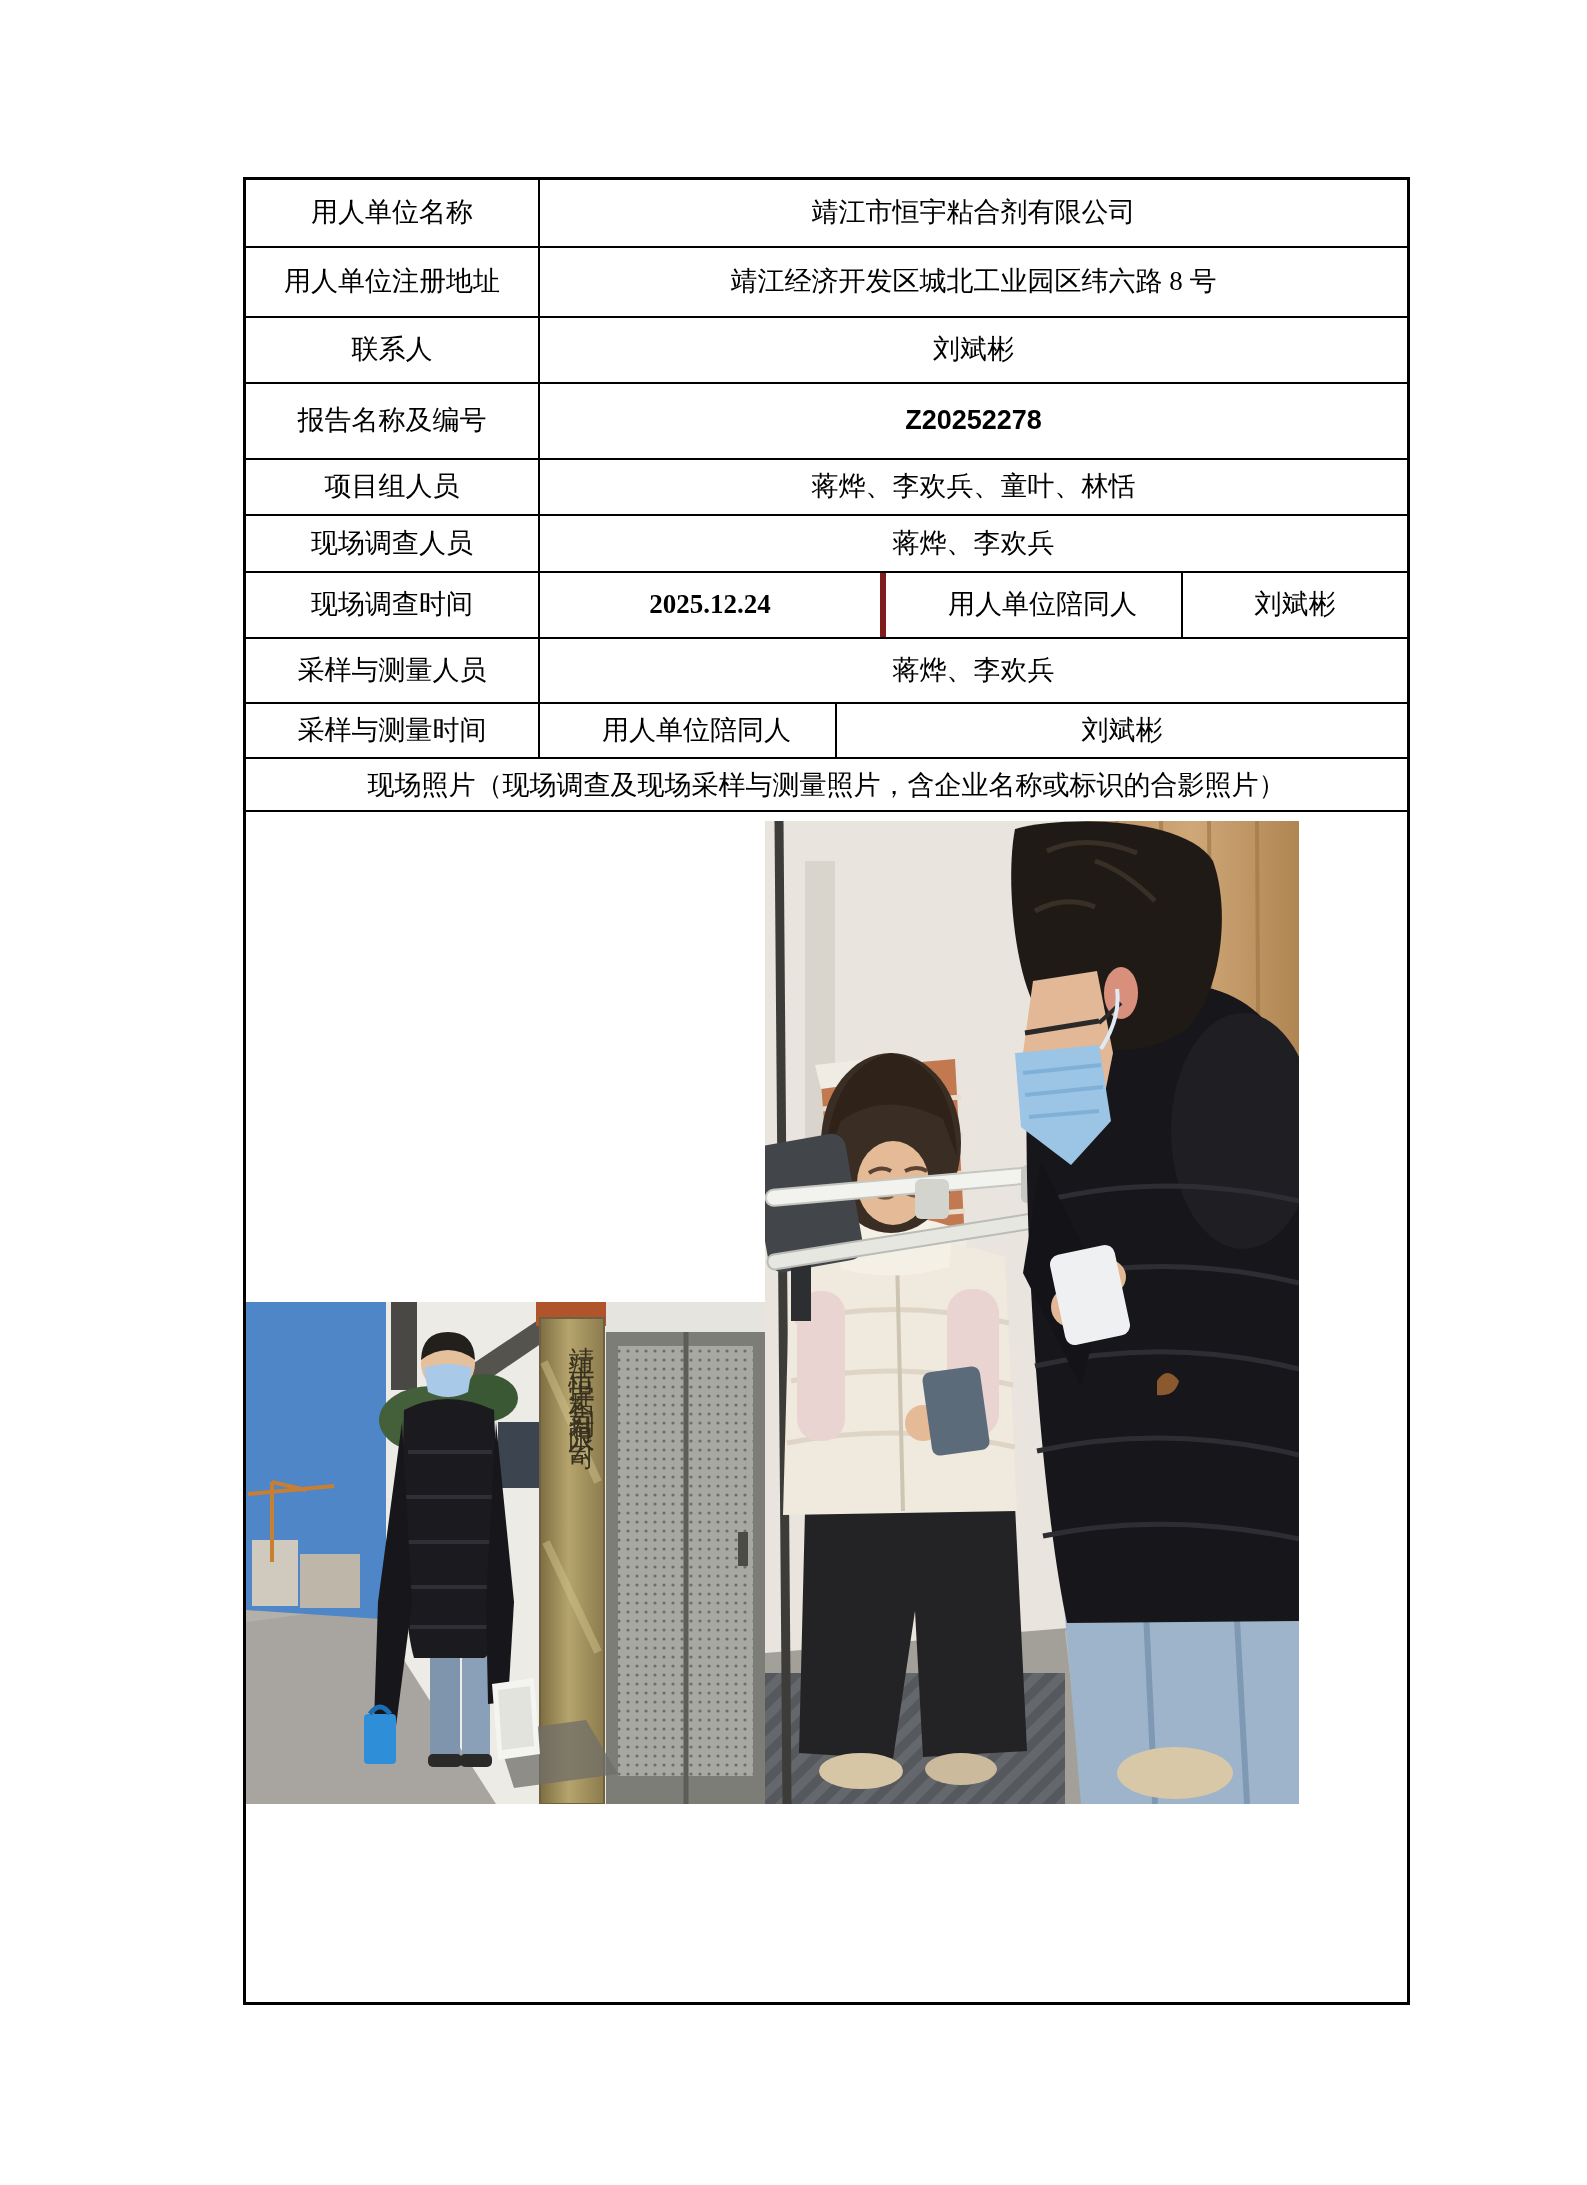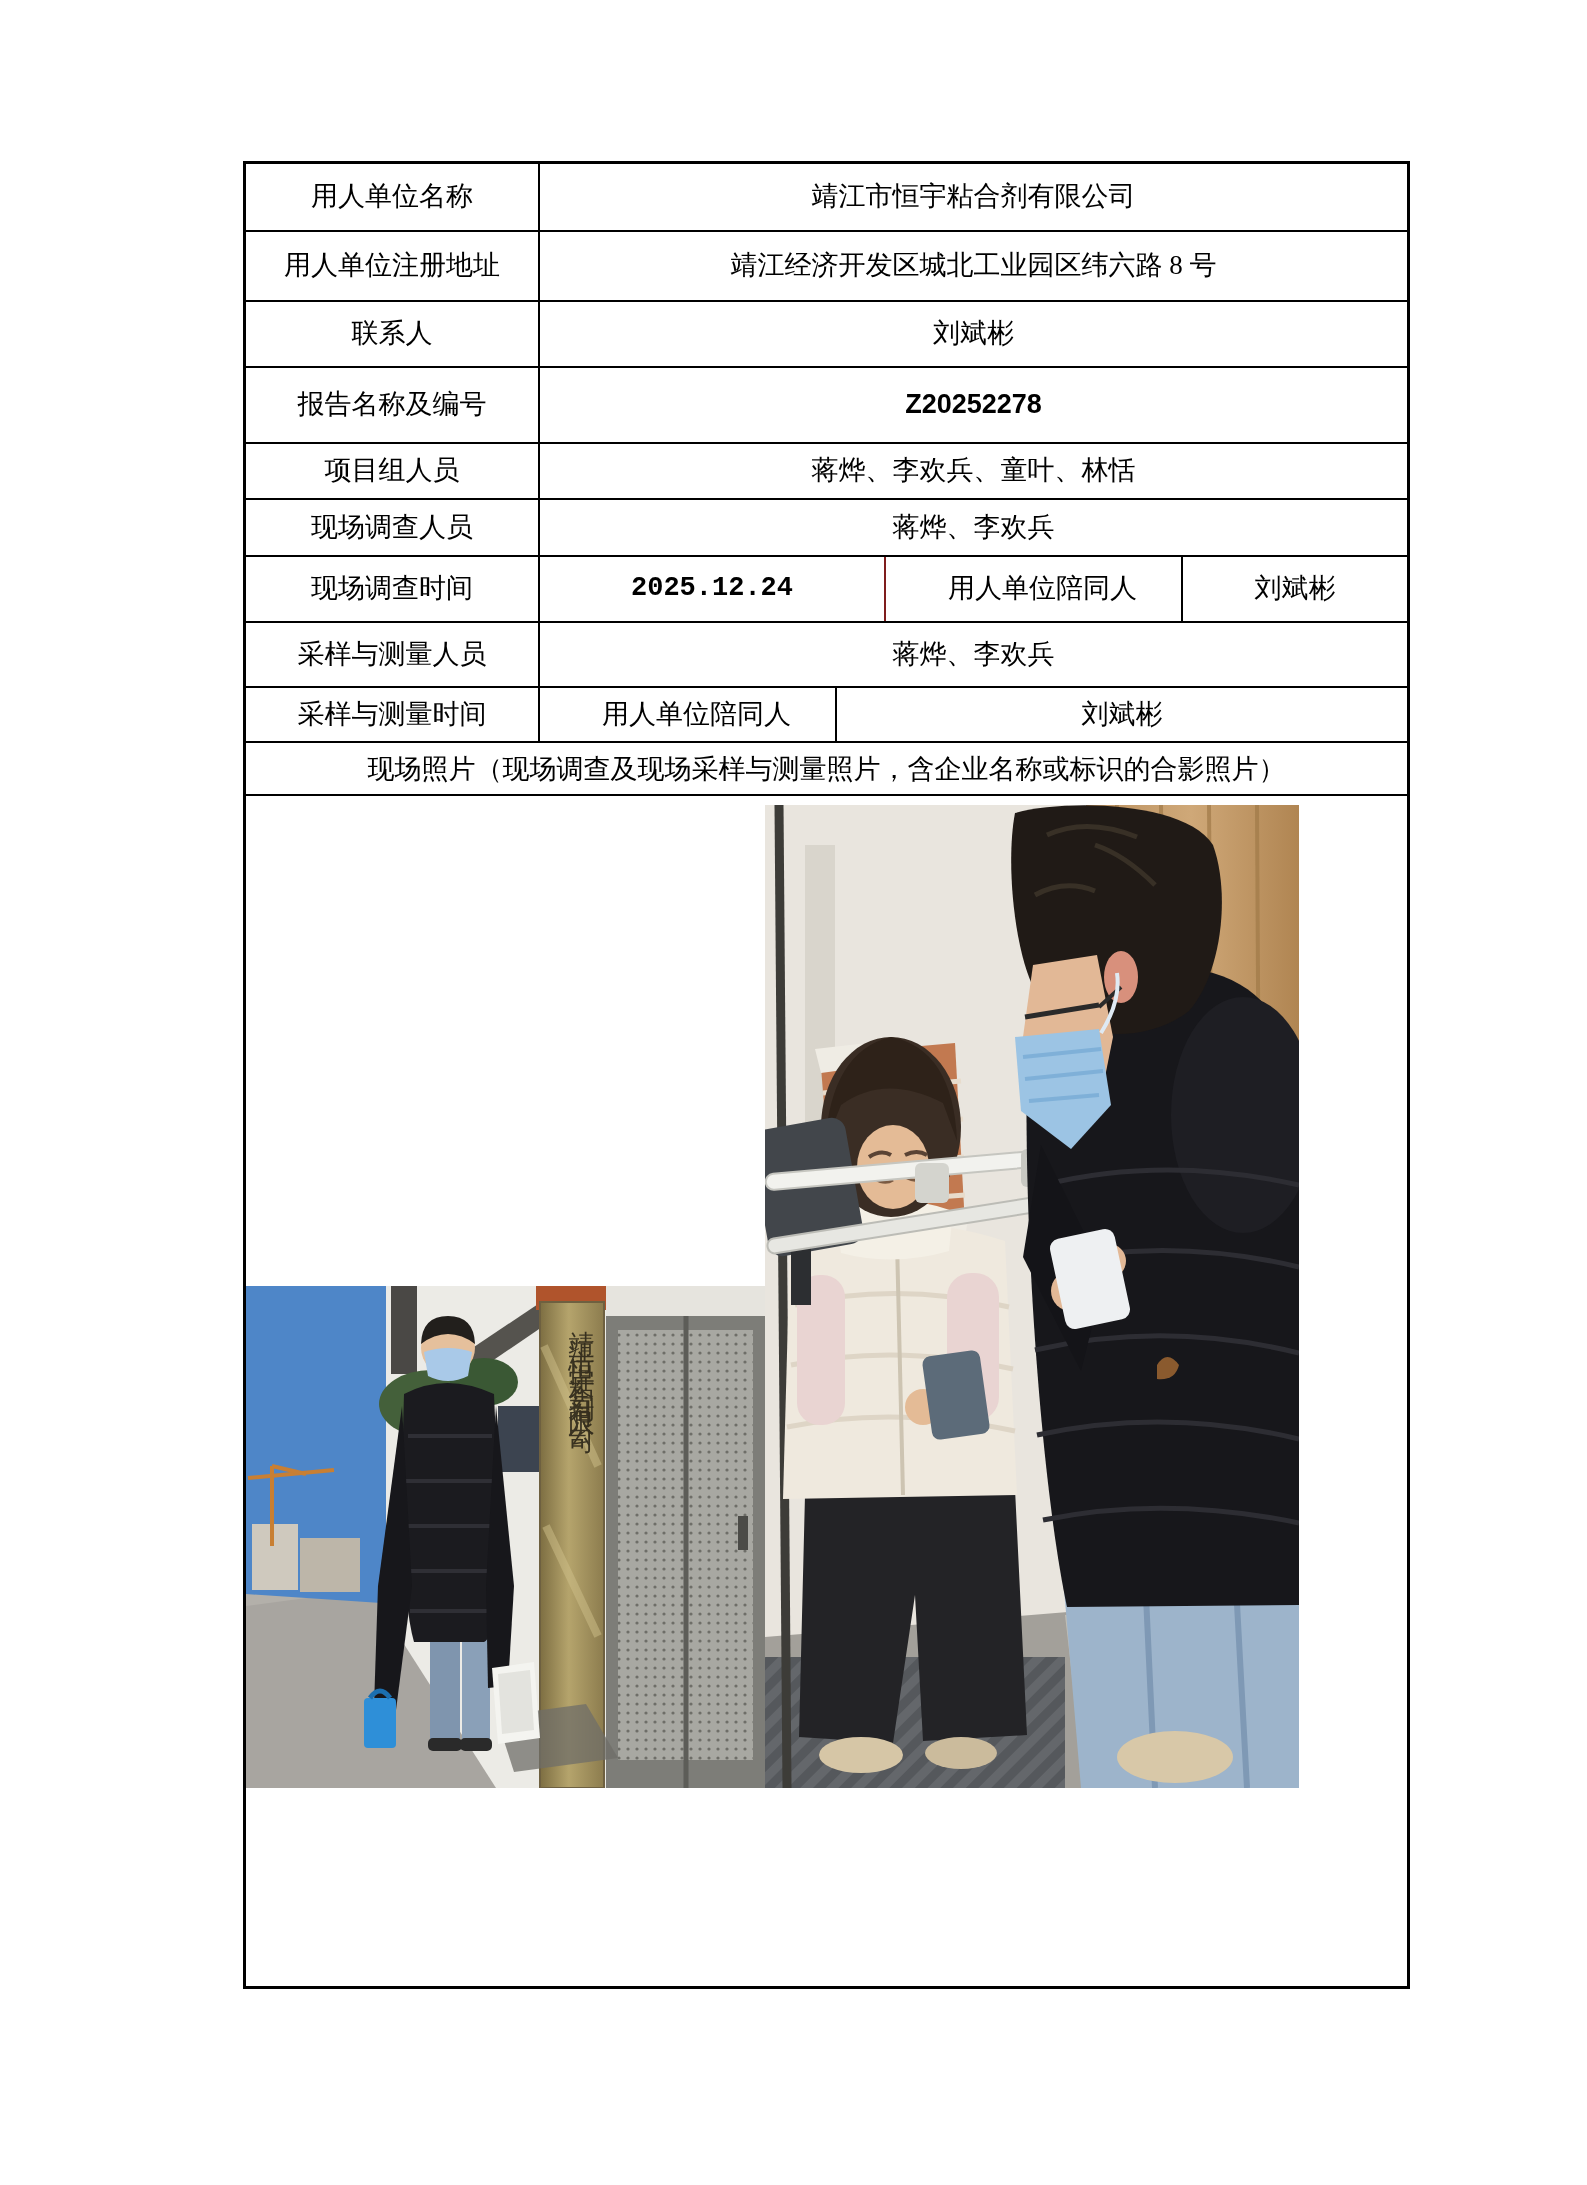--- a/index.html
+++ b/index.html
@@ -1,27 +1,27 @@
 <!DOCTYPE html>
 <html><head>
 <meta charset="utf-8">
 <style>
   html,body{margin:0;padding:0;background:#ffffff;}
   .page{position:relative;width:1587px;height:2185px;background:#ffffff;overflow:hidden;
         font-family:"Liberation Serif","DejaVu Serif",serif;color:#000;}
-  .doc-table{position:absolute;left:243px;top:161px;width:1167px;height:1828px;
+  .doc-table{position:absolute;left:243px;top:177px;width:1167px;height:1828px;
              border:3px solid #000;box-sizing:border-box;display:flex;flex-direction:column;background:#fff;}
   .t-row{display:flex;border-bottom:2px solid #000;box-sizing:border-box;flex:0 0 auto;}
   .t-row:last-child{border-bottom:none;flex:1 1 auto;}
   .cell{display:flex;align-items:center;justify-content:center;box-sizing:border-box;
         font-size:27px;line-height:1.1;text-align:center;}
   .cell-label{width:294px;border-right:2px solid #000;}
   .cell-value{flex:1;}
-  .cell-date{width:346px;border-right:2px solid #7f1d1d;
-             font-family:Liberation Mono, monospace;font-weight:700;font-size:27px;}
+  .cell-date{width:346px;border-right:6px solid #7f1d1d;
+             font-family:Liberation Serif, serif;font-weight:700;font-size:27px;}
   .cell-escort{width:297px;border-right:2px solid #000;padding-left:18px;}
   .cell-name{flex:1;}
   .caption-row{display:flex;align-items:center;justify-content:center;font-size:27px;}
   .photo-cell{position:relative;background:#fff;overflow:hidden;}
   .photo{position:absolute;overflow:hidden;}
   .photo svg{display:block;}
   .sign-text{position:absolute;left:301px;top:24px;width:52px;height:470px;
              writing-mode:vertical-rl;text-orientation:upright;
              font-size:26px;letter-spacing:9px;color:#241f14;opacity:.85;
              font-family:"Liberation Serif","DejaVu Serif",serif;text-align:left;}

